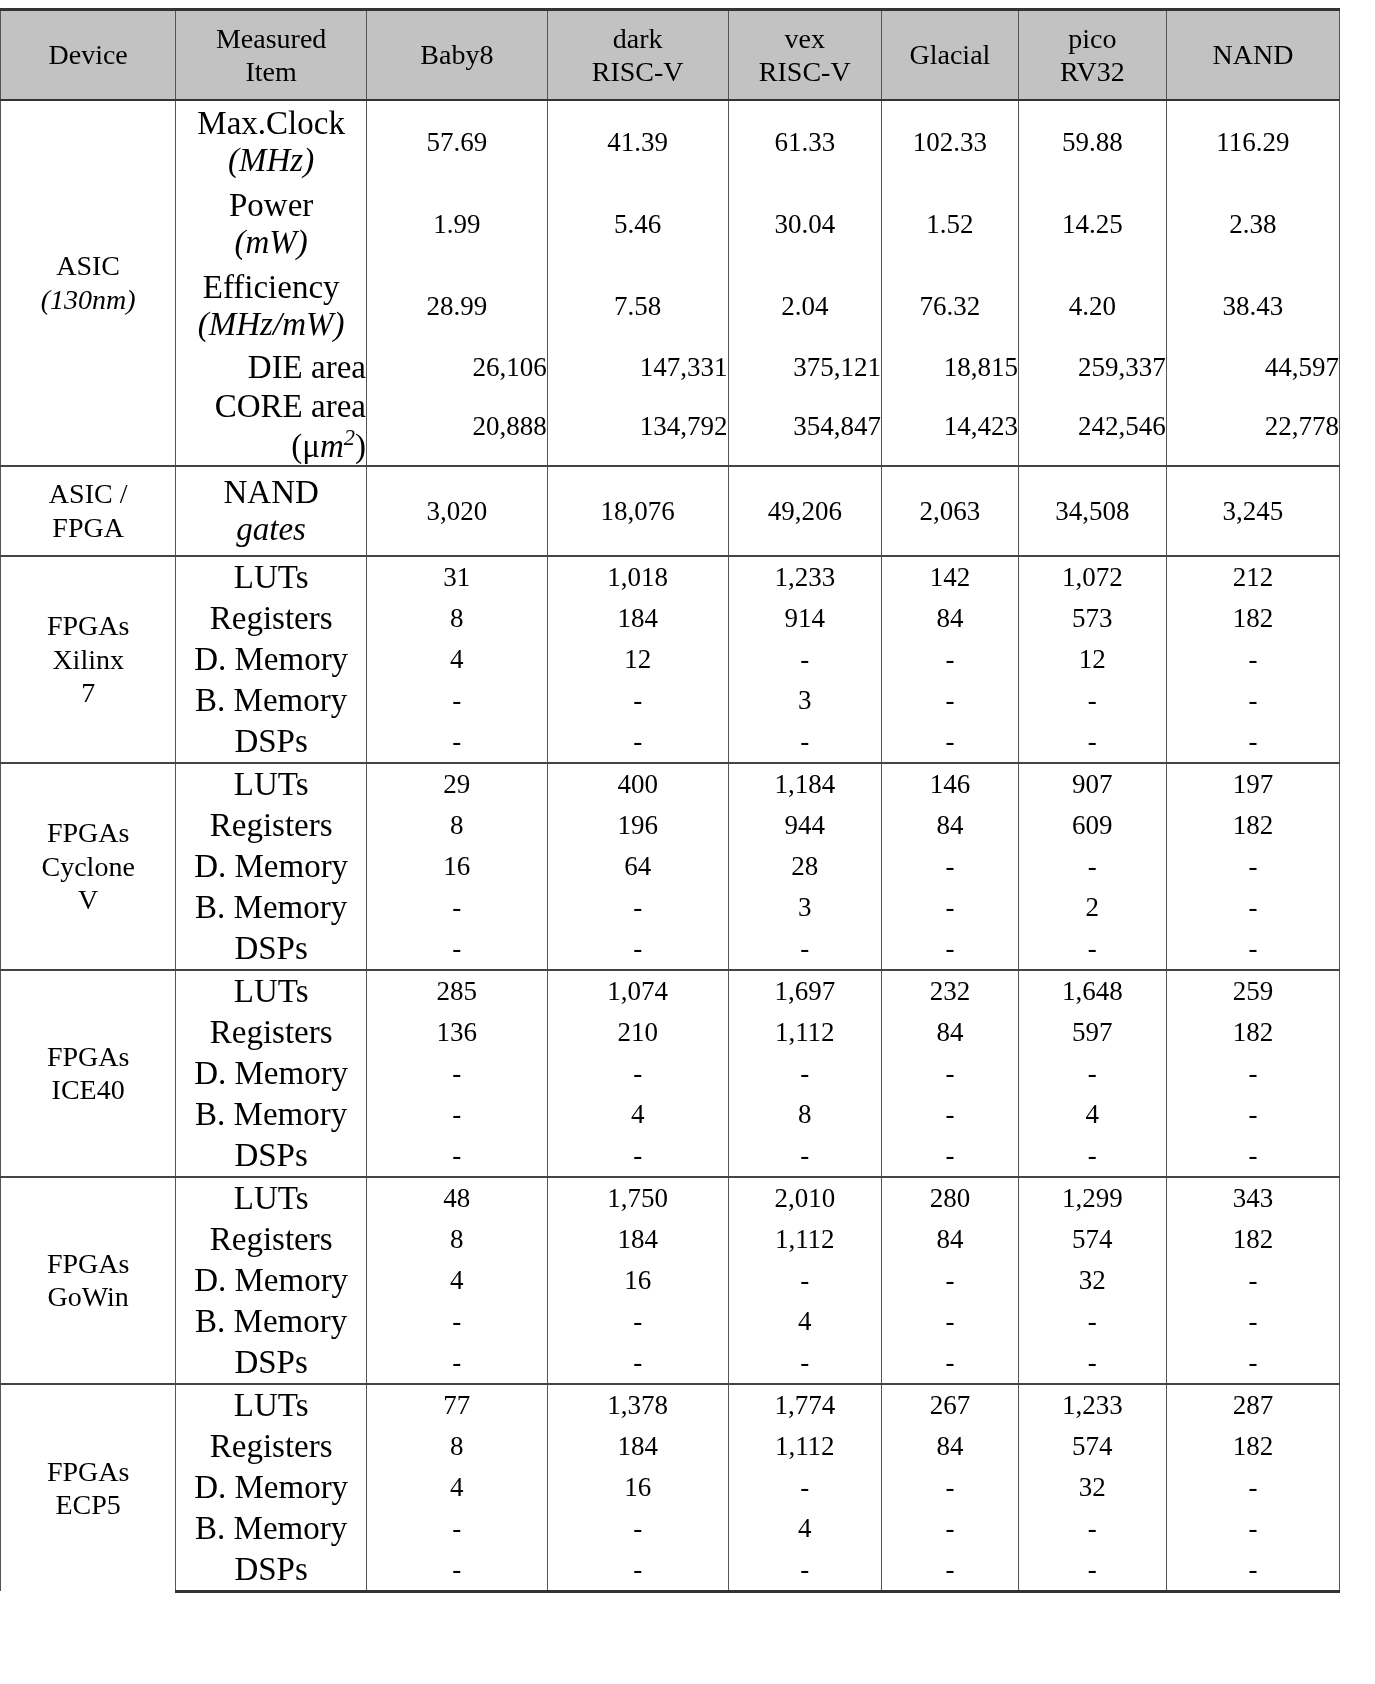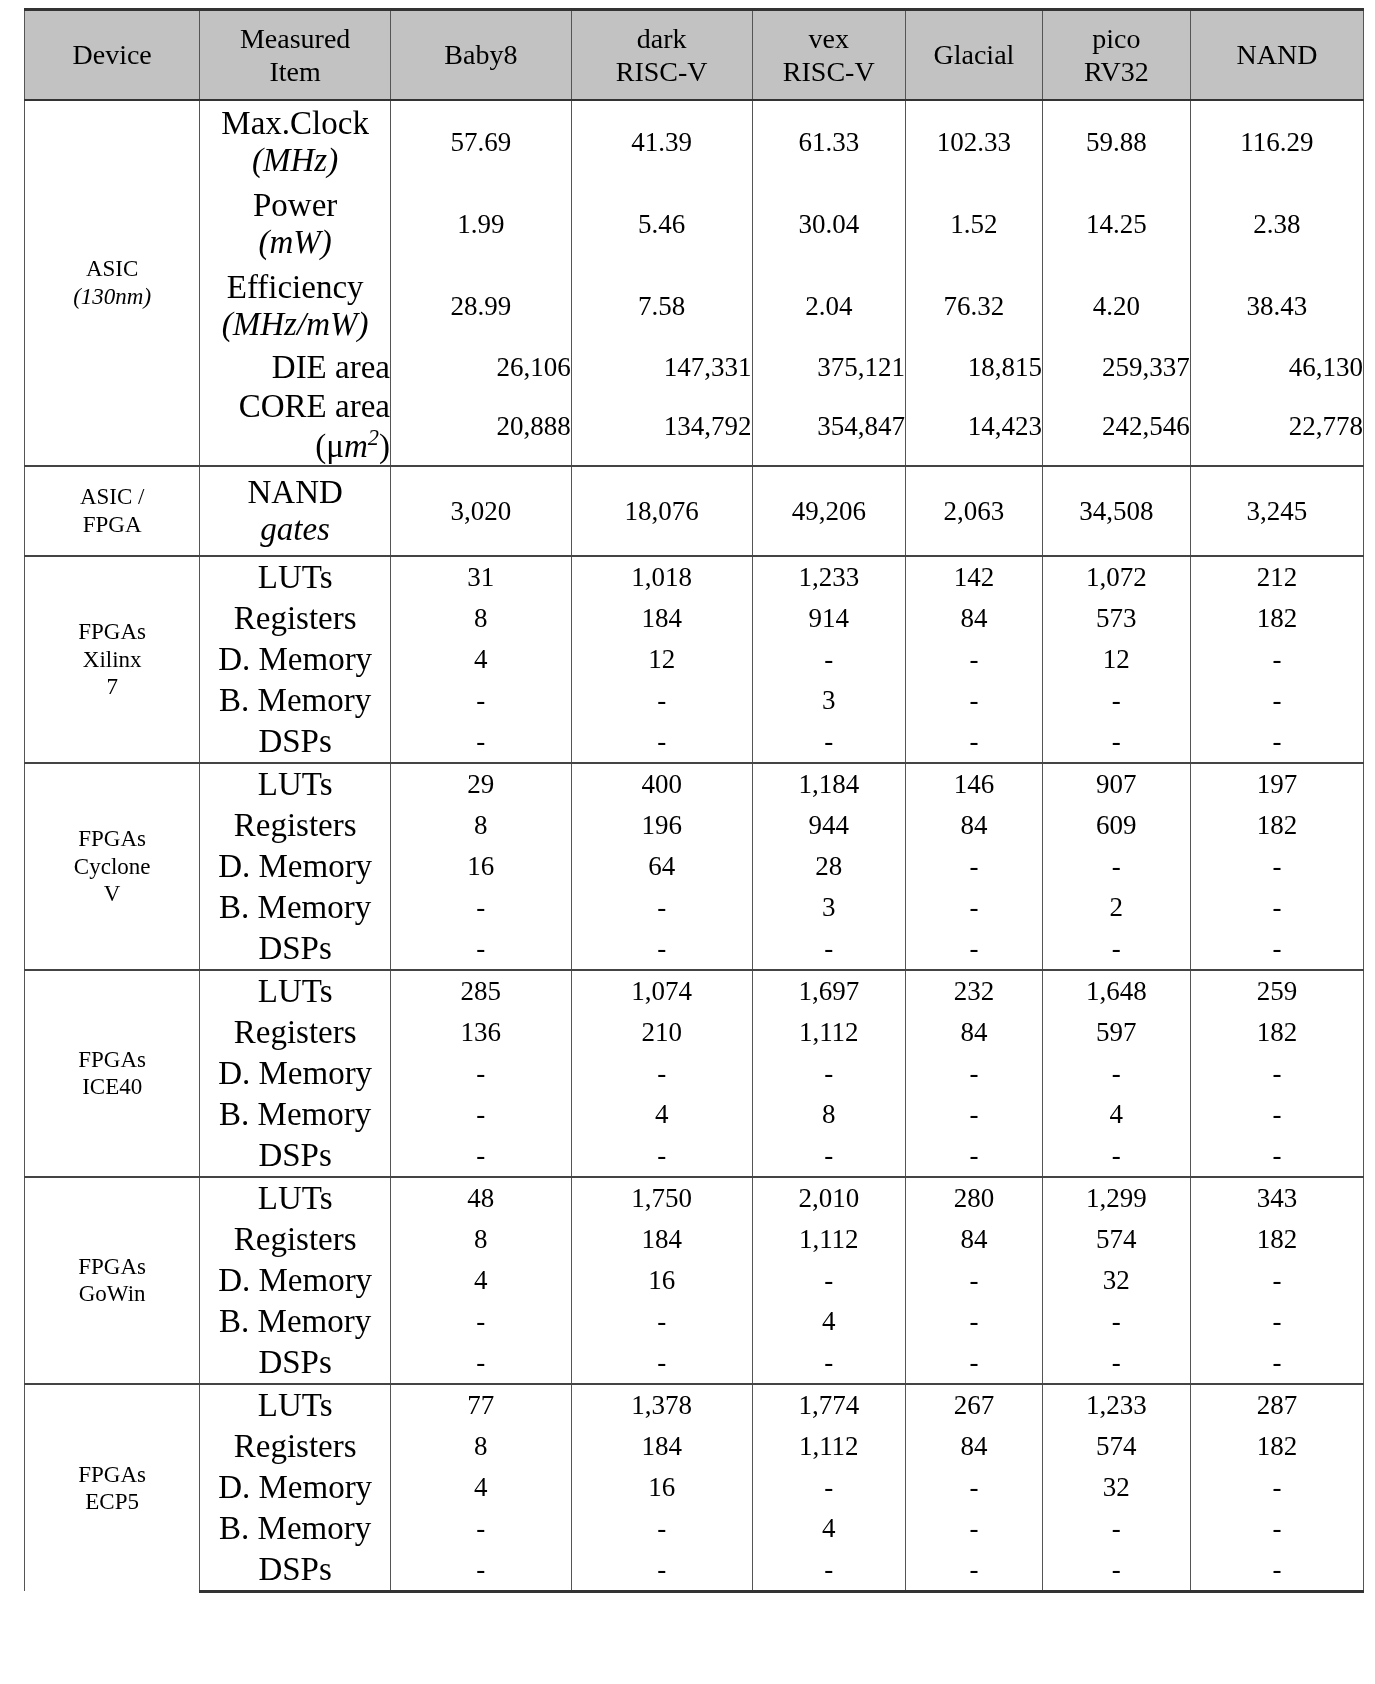--- a/index.html
+++ b/index.html
@@ -10,21 +10,21 @@
   body {
     width: 1375px;
     height: 1684px;
     font-family: "Liberation Serif", "DejaVu Serif", serif;
     color: #000000;
     overflow: hidden;
   }
 
   #table-wrap {
     position: absolute;
-    left: 24px;
+    left: 0;
     top: 8px;
     width: 1064px;
   }
 
   table.comparison {
     border-collapse: collapse;
     table-layout: fixed;
     width: 1340px;
     font-size: 27px;
     line-height: 1.12;
@@ -65,21 +65,21 @@
   tr.grp-top > td,
   tr.grp-top > th {
     border-top: 2px solid #444;
   }
 
   tbody td {
     height: 41px;
   }
 
   td.devname {
-    font-size: 23px;
+    font-size: 28px;
     line-height: 1.2;
   }
 
   td.item {
     font-size: 33px;
   }
   td.item .unit-i {
     font-style: italic;
     display: block;
   }
@@ -171,21 +171,21 @@
           <td class="val">4.20</td>
           <td class="val">38.43</td>
         </tr>
         <tr class="asic-tight">
           <td class="item"><span>DIE area</span></td>
           <td class="val bold">26,106</td>
           <td class="val">147,331</td>
           <td class="val">375,121</td>
           <td class="val">18,815</td>
           <td class="val">259,337</td>
-          <td class="val">46,130</td>
+          <td class="val">44,597</td>
         </tr>
         <tr class="asic-tight">
           <td class="item"><span>CORE area</span><span class="unit-i"><span class="nonitalic">(μ</span><em>m</em><span class="sup"><em>2</em></span><span class="nonitalic">)</span></span></td>
           <td class="val bold">20,888</td>
           <td class="val">134,792</td>
           <td class="val">354,847</td>
           <td class="val">14,423</td>
           <td class="val">242,546</td>
           <td class="val">22,778</td>
         </tr>

